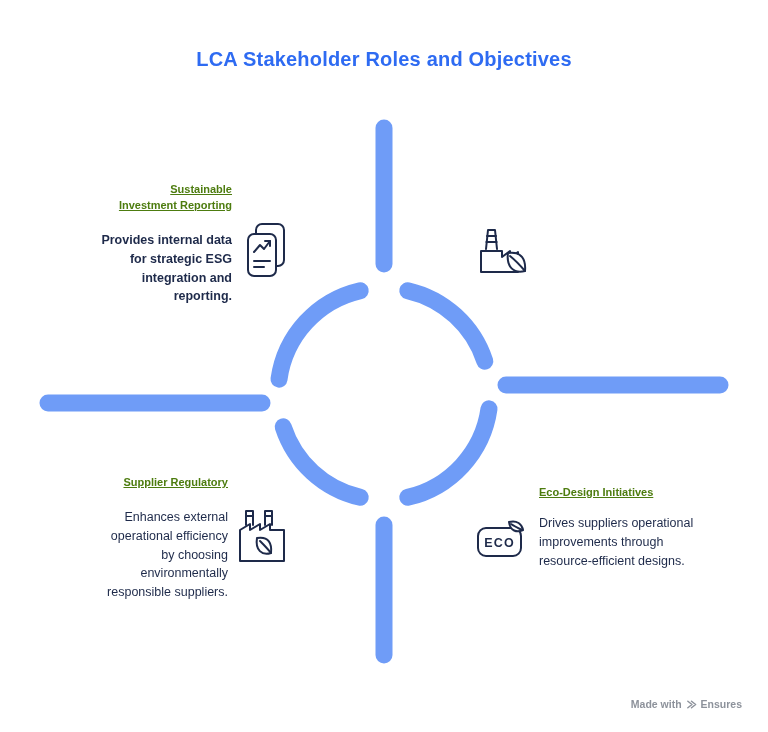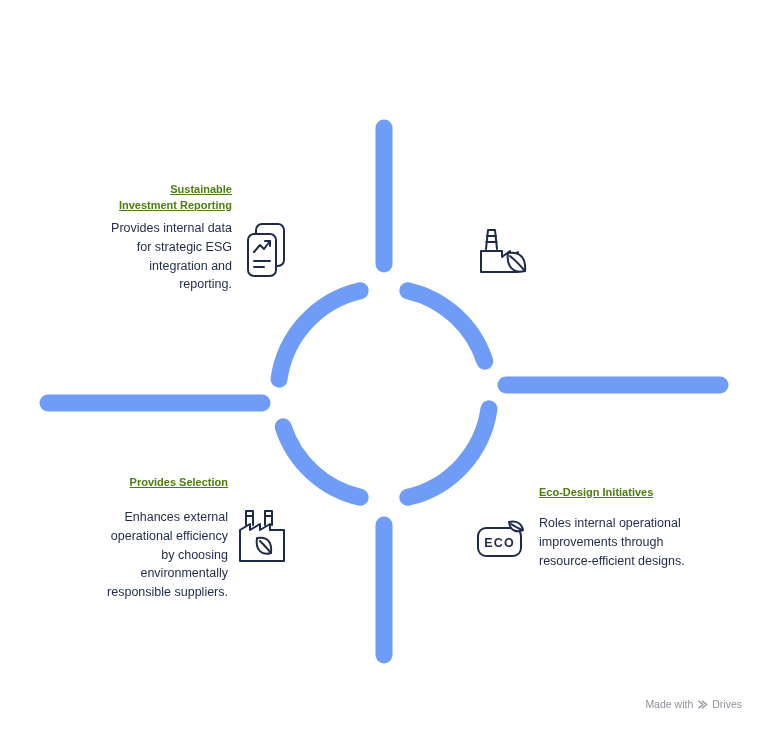--- a/index.html
+++ b/index.html
@@ -19,45 +19,46 @@
   }
   .q-body{
     position:absolute;font-size:12.5px;color:#1e2a4a;line-height:1.5;
     white-space:pre-line;
   }
   .ta-r{text-align:right;}
   .icon{position:absolute;}
   .ink{stroke:#1e2a4a;stroke-width:2;fill:none;stroke-linecap:round;stroke-linejoin:round;}
   .credit{
     position:absolute;top:698px;right:26px;display:flex;align-items:flex-end;gap:4px;
-    font-size:10.5px;color:#8d929b;text-decoration:none;cursor:pointer;
+    font-size:10.5px;color:#8d929b;text-decoration:none;cursor:pointer;font-weight:bold;
   }
 </style>
 </head>
 <body>
 
 <div class="stage">
 
+  <h1 class="page-title">LCA Stakeholder Roles and Objectives</h1>
 
   <svg class="connector" width="768" height="732" viewBox="0 0 768 732">
     <g stroke="#6f9cf7" stroke-width="17" stroke-linecap="round" fill="none">
       <line x1="384" y1="128" x2="384" y2="264"></line>
       <line x1="506" y1="385" x2="720" y2="385"></line>
       <line x1="384" y1="525" x2="384" y2="655"></line>
       <line x1="48" y1="403" x2="262" y2="403"></line>
       <path d="M407.8 290.7 A106 106 0 0 1 484.8 361.2"></path>
       <path d="M489 408.8 A106 106 0 0 1 407.8 497.3"></path>
       <path d="M360.2 497.3 A106 106 0 0 1 283.2 426.8"></path>
       <path d="M279 379.2 A106 106 0 0 1 360.2 290.7"></path>
     </g>
   </svg>
 
   <div class="q-title ta-r" style="right:536px;top:182px;">Sustainable
 Investment Reporting</div>
-  <div class="q-body ta-r" style="right:536px;top:219px;">Provides internal data
+  <div class="q-body ta-r" style="right:536px;top:231px;font-weight:bold;">Provides internal data
 for strategic ESG
 integration and
 reporting.</div>
   <svg class="icon" style="left:243px;top:221px;" width="46" height="58" viewBox="0 0 46 58">
     <g class="ink">
       <rect x="13" y="3" width="28" height="42" rx="6"></rect>
       <rect x="5" y="13" width="28" height="42" rx="6" fill="#ffffff"></rect>
       <polyline points="11,31 17,24 21,28 27,20"></polyline>
       <polyline points="27,25 27,20 22,20"></polyline>
       <line x1="11" y1="40" x2="27" y2="40"></line>
@@ -69,55 +70,55 @@
     <g class="ink">
       <path d="M10 24 L12 5 H19 L21 24"></path>
       <line x1="11" y1="11" x2="20" y2="11"></line>
       <line x1="10.4" y1="17" x2="20.6" y2="17"></line>
       <path d="M5 47 V26 H26 V32 L34 26 V33 L42 27 V47 Z"></path>
       <path d="M32 28 C46 26 50 35 49 46 C38 49 30 42 32 28 Z" fill="#ffffff"></path>
       <path d="M49 46 C43 39 39 35 34 31"></path>
     </g>
   </svg>
 
-  <div class="q-title ta-r" style="right:540px;top:475px;">Provides Selection</div>
+  <div class="q-title ta-r" style="right:540px;top:475px;">Supplier Regulatory</div>
   <div class="q-body ta-r" style="right:540px;top:508px;margin-left:7px;">Enhances external
 operational efficiency
 by choosing
 environmentally
 responsible suppliers.</div>
   <svg class="icon" style="left:236px;top:505px;" width="52" height="60" viewBox="0 0 52 60">
     <g class="ink">
       <path d="M10 20 V6 H17 V20"></path>
       <line x1="10" y1="11" x2="17" y2="11"></line>
       <path d="M29 20 V6 H36 V20"></path>
       <line x1="29" y1="11" x2="36" y2="11"></line>
       <path d="M4 56 V25 L14 19 V25 L24 19 V25 L34 19 V25 H48 V56 Z"></path>
       <path d="M21 33 C33 31 36 39 35 48 C26 51 19 45 21 33 Z" fill="#ffffff"></path>
       <path d="M35 48 C31 43 28 40 24 36"></path>
     </g>
   </svg>
 
   <div class="q-title" style="left:539px;top:485px;">Eco-Design Initiatives</div>
-  <div class="q-body" style="left:539px;top:514px;">Roles internal operational
+  <div class="q-body" style="left:539px;top:514px;">Drives suppliers operational
 improvements through
 resource-efficient designs.</div>
   <svg class="icon" style="left:476px;top:520px;" width="48" height="40" viewBox="0 0 48 40">
     <g class="ink">
       <rect x="2" y="8" width="43" height="28" rx="8"></rect>
       <path d="M33 2 C41 0 46 4 47 10 C41 13 34 11 33 2 Z" fill="#ffffff"></path>
       <path d="M46 10 C42 8 38 6 35 4"></path>
     </g>
     <text x="23.5" y="27" text-anchor="middle" font-size="12.5" font-weight="bold" letter-spacing="1.2" fill="#1e2a4a">ECO</text>
   </svg>
 
   <div class="credit">
     <span>Made with</span>
     <svg width="11" height="11" viewBox="0 0 12 12">
       <g stroke="#8d929b" stroke-width="1.6" fill="none" stroke-linecap="round" stroke-linejoin="round">
         <path d="M2 2.5 L6.5 6 L2 9.5"></path>
         <path d="M6 2.5 L10.5 6 L6 9.5"></path>
       </g>
     </svg>
-    <span>Drives</span>
+    <span>Ensures</span>
   </div>
 
 </div>
 
 </body></html>

